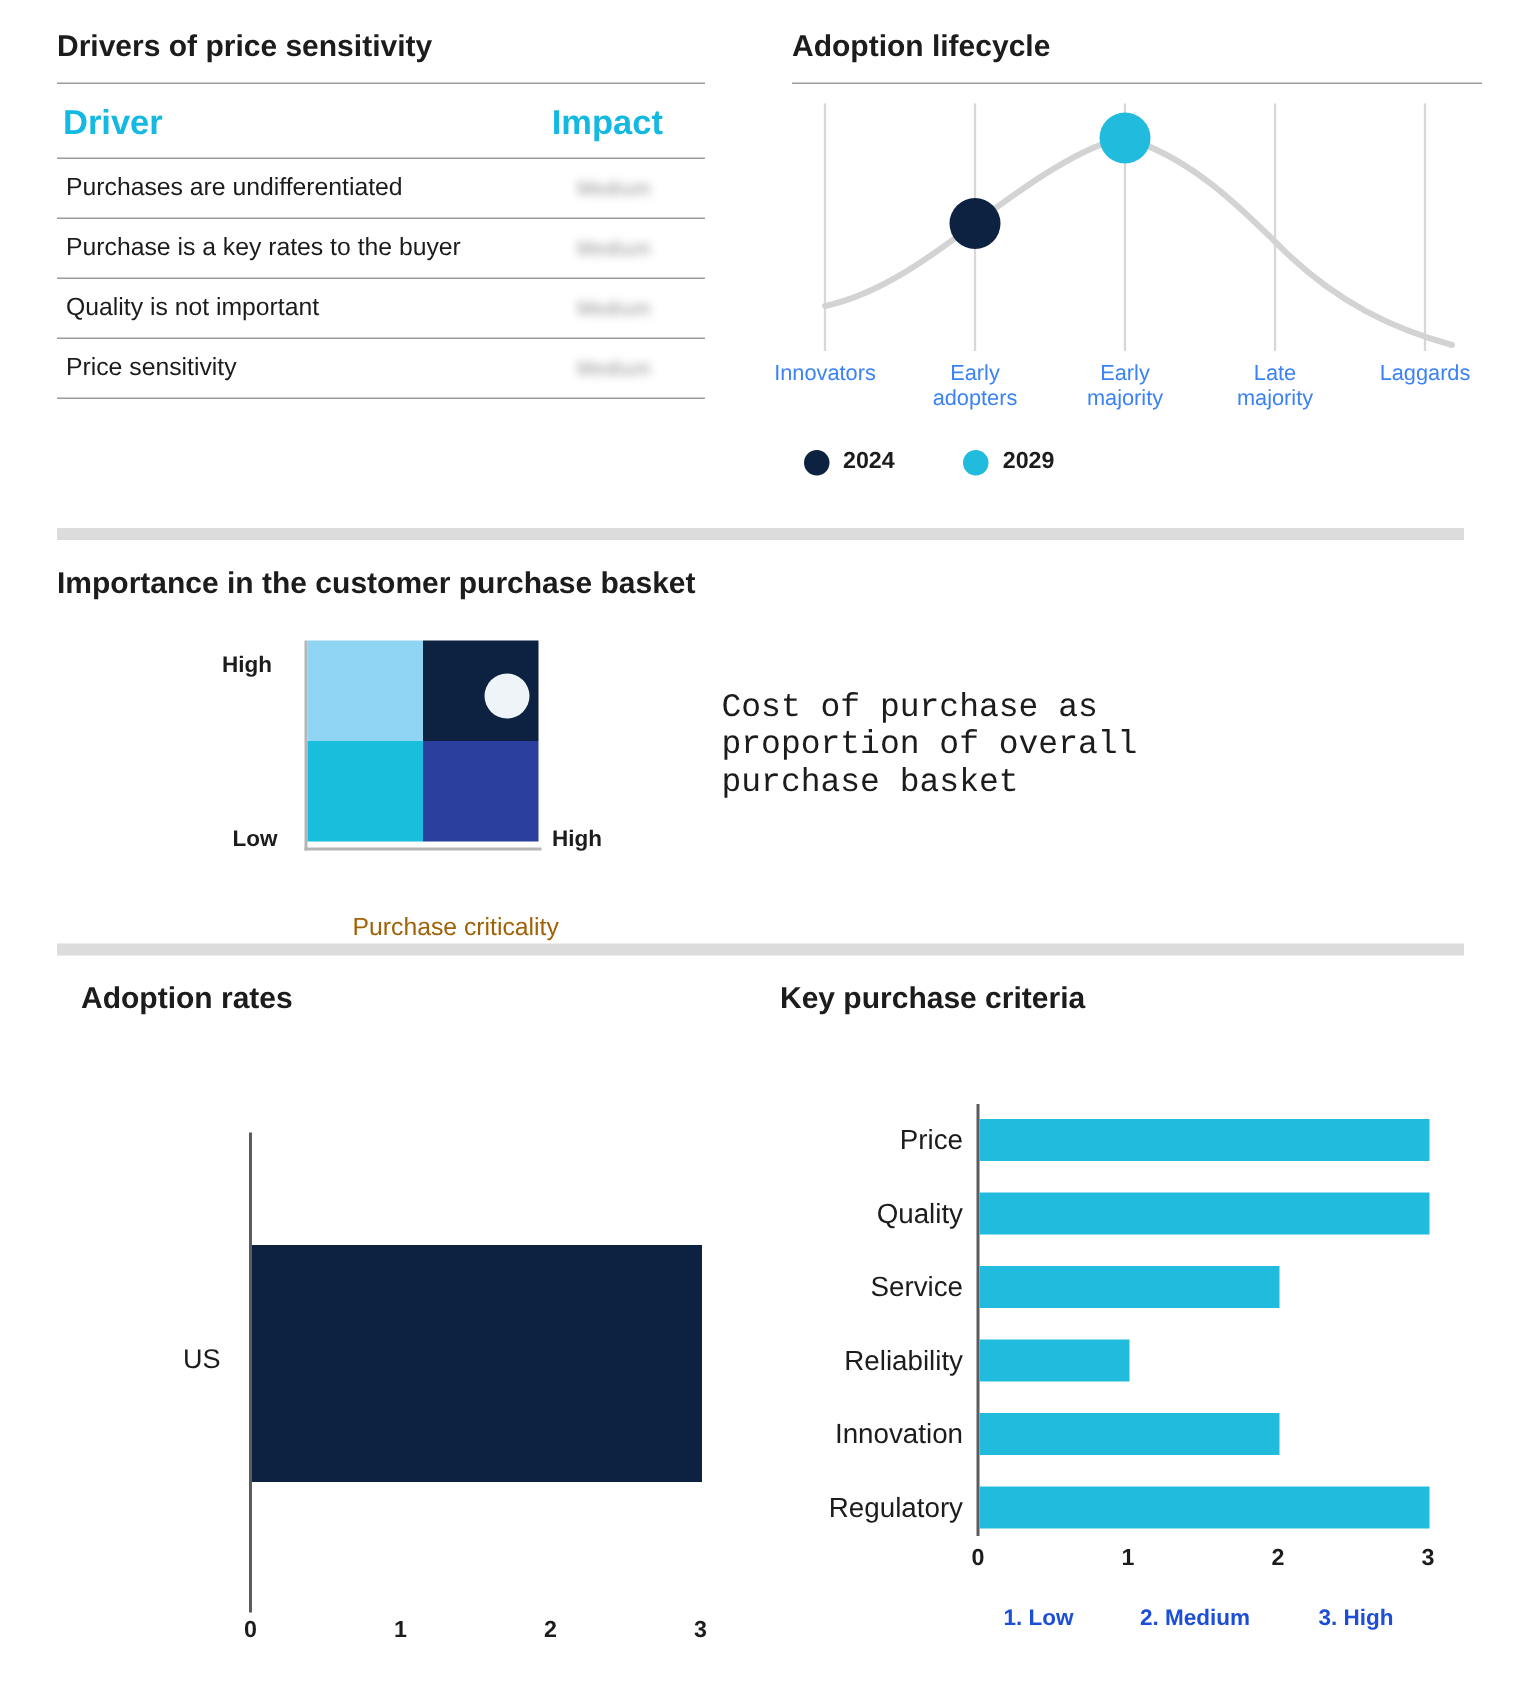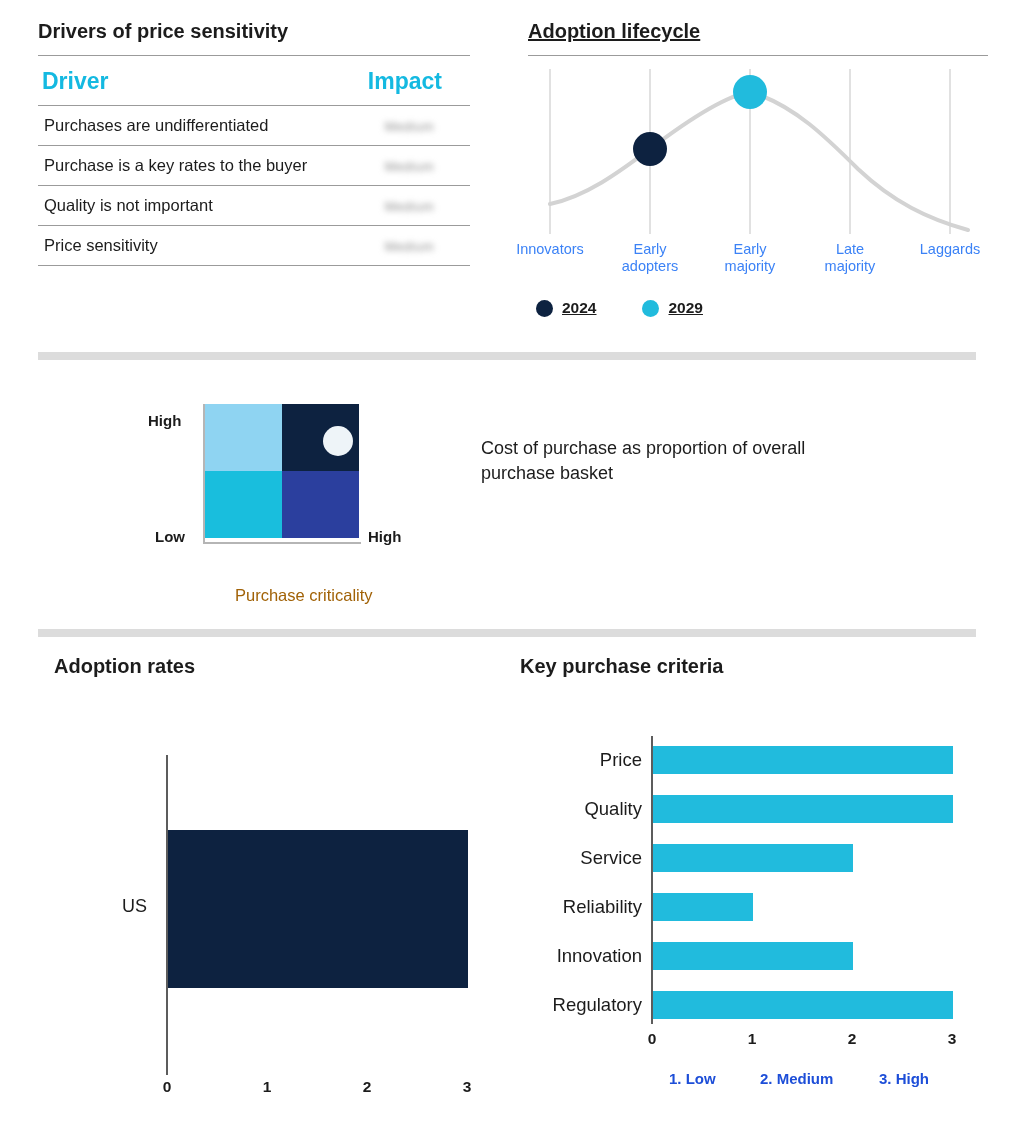--- a/index.html
+++ b/index.html
@@ -76,21 +76,20 @@
     filter: blur(3.2px);
     letter-spacing: 0.5px;
   }
 
   
   #lifecycle-block {
     position: absolute;
     left: 528px;
     top: 20px;
     width: 460px;
-    text-decoration: underline;
   }
   #lifecycle-block .section-title { margin-bottom: 12px; }
   #lifecycle-block .hr-main { border-top: 1px solid #9b9b9b; }
   .lifecycle-chart {
     position: relative;
     width: 460px;
     height: 175px;
     margin-top: 8px;
   }
   .lc-axis-labels {
@@ -183,24 +182,25 @@
     height: 30px;
     border-radius: 50%;
     background: #eef4f8;
     left: 41px;
     top: 22px;
   }
   .m-caption {
     position: absolute;
     left: 443px;
     top: 32px;
-    font-size: 18px;
+    font-size: 22px;
     color: #1c1c1c;
     line-height: 25px;
     width: 360px;
+    font-family: Liberation Mono, monospace;
   }
   .m-xtitle {
     position: absolute;
     left: 197px;
     top: 182px;
     font-size: 16.5px;
     color: #a16207;
   }
 
   
@@ -396,20 +396,21 @@
       <div class="legend-item">
         <span class="legend-dot" style="background:#21bbdd"></span>
         <span class="legend-text">2029</span>
       </div>
     </div>
   </div>
 
   <div class="band" style="top:352px;"></div>
 
   <div id="importance-block">
+    <div class="section-title">Importance in the customer purchase basket</div>
 
     <div class="matrix-wrap">
       <div class="matrix-axis-v"></div>
       <div class="matrix-axis-h"></div>
 
       <div class="matrix">
         <div class="q" style="background:#8fd4f2;"></div>
         <div class="q" style="background:#0d2240;">
           <span class="m-dot"></span>
         </div>

